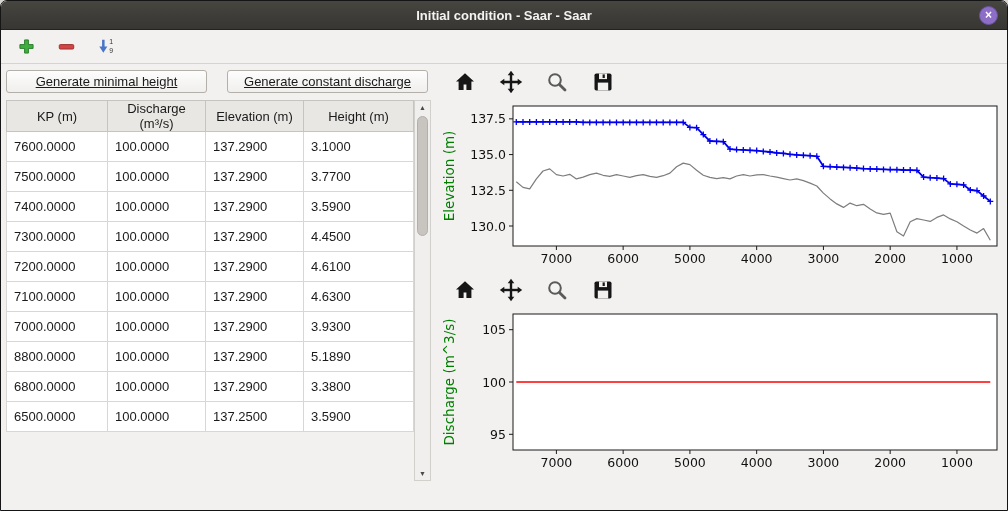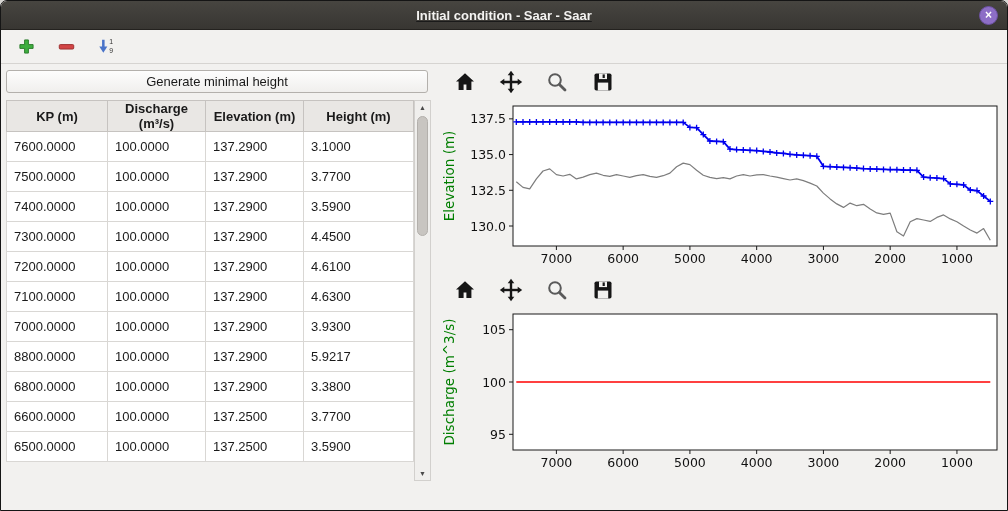--- a/index.html
+++ b/index.html
@@ -10,51 +10,51 @@
     background:#f2f1ef;overflow:hidden;
     display:flex;flex-direction:column;
     font-family:"Liberation Sans","DejaVu Sans",sans-serif;
     font-size:13px;color:#1a1a1a;
   }
   
   .titlebar{
     flex:0 0 29px;height:29px;position:relative;
     background:linear-gradient(#474540,#383632);
     border-bottom:1px solid #24221f;
-    display:flex;align-items:center;justify-content:center;text-decoration:underline;
+    display:flex;align-items:center;justify-content:center;
   }
   .titlebar .title{color:#f4f3f1;font-weight:bold;font-size:13px;}
   .close-btn{
     position:absolute;right:9px;top:5px;width:19px;height:19px;
     border-radius:50%;background:#8d6ec6;border:1px solid #6d52a3;
     color:#fff;font-size:12px;font-weight:bold;line-height:17px;text-align:center;
     cursor:pointer;
   }
   
   .app-toolbar{
     flex:0 0 34px;display:flex;align-items:center;gap:14px;
     padding-left:12px;border-bottom:1px solid #d6d4d1;background:#f2f1ef;
   }
   .tool-btn{width:26px;height:26px;border:none;background:transparent;
     display:flex;align-items:center;justify-content:center;padding:0;cursor:pointer;}
   
   .main{flex:1;display:flex;overflow:hidden;}
   .left-panel{flex:0 0 432px;width:432px;padding:6px 0 0 5px;display:flex;flex-direction:column;position:relative;}
-  .btn-row{display:flex;gap:20px;margin-bottom:7px;padding-right:5px;}
+  .btn-row{display:flex;gap:20px;margin-bottom:7px;padding-right:5px;text-decoration:underline;}
   .gen-btn{
     flex:1;height:23px;font-size:13px;color:#1a1a1a;
     background:linear-gradient(#fdfdfd,#f0efed);
     border:1px solid #b3b0ac;border-radius:3px;cursor:pointer;
     font-family:"Liberation Sans","DejaVu Sans",sans-serif;
   }
   .table-zone{display:flex;align-items:flex-start;}
   table.data-table{border-collapse:collapse;table-layout:fixed;width:407px;background:#fff;}
   table.data-table th{
     height:21px;background:#e9e7e4;border:1px solid #c6c3c0;
-    font-weight:bold;font-size:13px;text-align:center;padding:0 2px;
+    font-weight:normal;font-size:13px;text-align:center;padding:0 2px;
   }
   table.data-table td{
     height:30px;border:1px solid #d9d7d4;background:#fff;
     font-size:13px;text-align:left;padding:0 16px 0 7px;vertical-align:middle;
   }
   .v-scroll{
     width:17px;height:381px;background:#f0efed;border:1px solid #d2d0cd;
     position:relative;display:flex;flex-direction:column;justify-content:space-between;
   }
   .v-scroll .arrow{height:13px;display:flex;align-items:center;justify-content:center;
@@ -99,20 +99,21 @@
         <text x="13.5" y="15.5" text-anchor="middle" font-size="6.5" fill="#333333">9</text>
       </svg>
     </button>
   </div>
 
   <div class="main">
 
     <div class="left-panel">
       <div class="btn-row">
         <button class="gen-btn">Generate minimal height</button>
+        <button class="gen-btn">Generate constant discharge</button>
       </div>
 
       <div class="table-zone">
         <table class="data-table">
           <colgroup>
             <col style="width:101px">
               <col style="width:98px">
               <col style="width:98px">
               <col style="width:110px">
           </colgroup>
@@ -164,33 +165,27 @@
               <tr>
                 <td>7000.0000</td>
                 <td>100.0000</td>
                 <td>137.2900</td>
                 <td>3.9300</td>
               </tr>
               <tr>
                 <td>8800.0000</td>
                 <td>100.0000</td>
                 <td>137.2900</td>
-                <td>5.9217</td>
+                <td>5.1890</td>
               </tr>
               <tr>
                 <td>6800.0000</td>
                 <td>100.0000</td>
                 <td>137.2900</td>
                 <td>3.3800</td>
-              </tr>
-              <tr>
-                <td>6600.0000</td>
-                <td>100.0000</td>
-                <td>137.2500</td>
-                <td>3.7700</td>
               </tr>
               <tr>
                 <td>6500.0000</td>
                 <td>100.0000</td>
                 <td>137.2500</td>
                 <td>3.5900</td>
               </tr>
             </tbody>
         </table>
         <div class="v-scroll">

